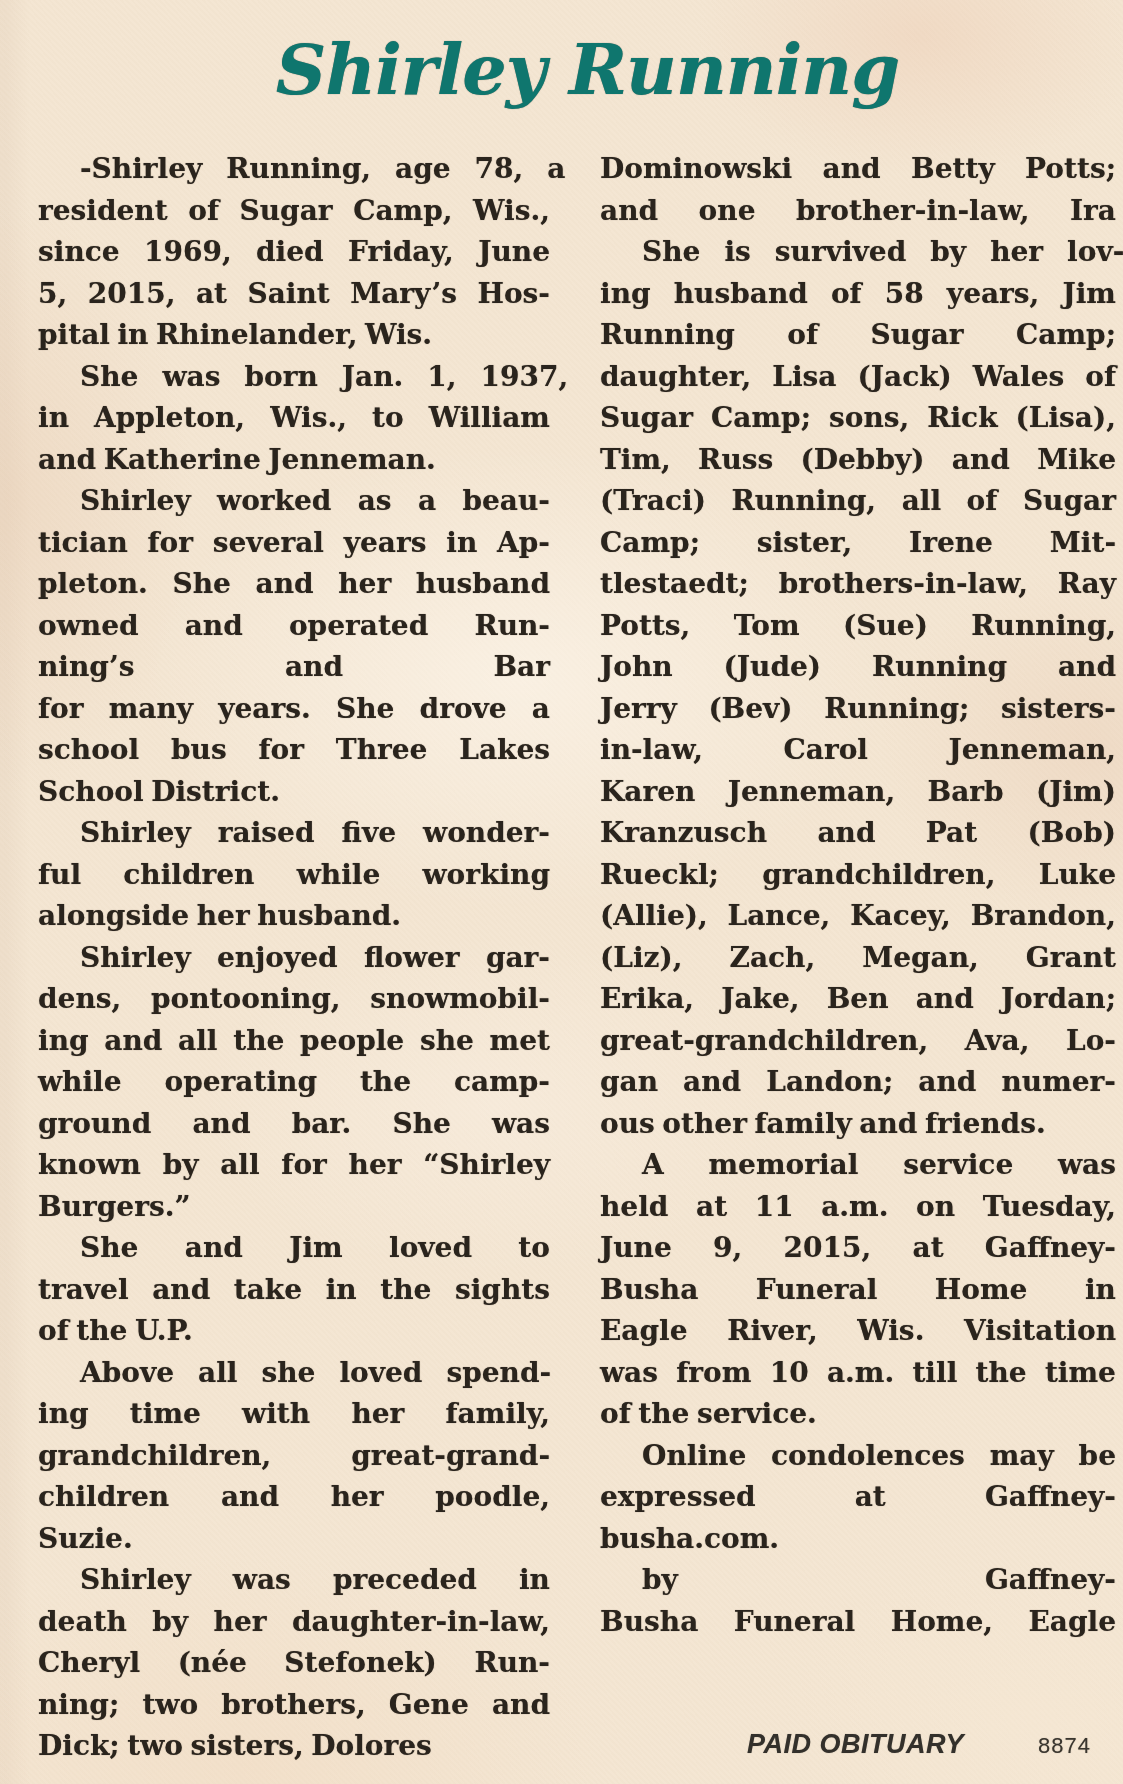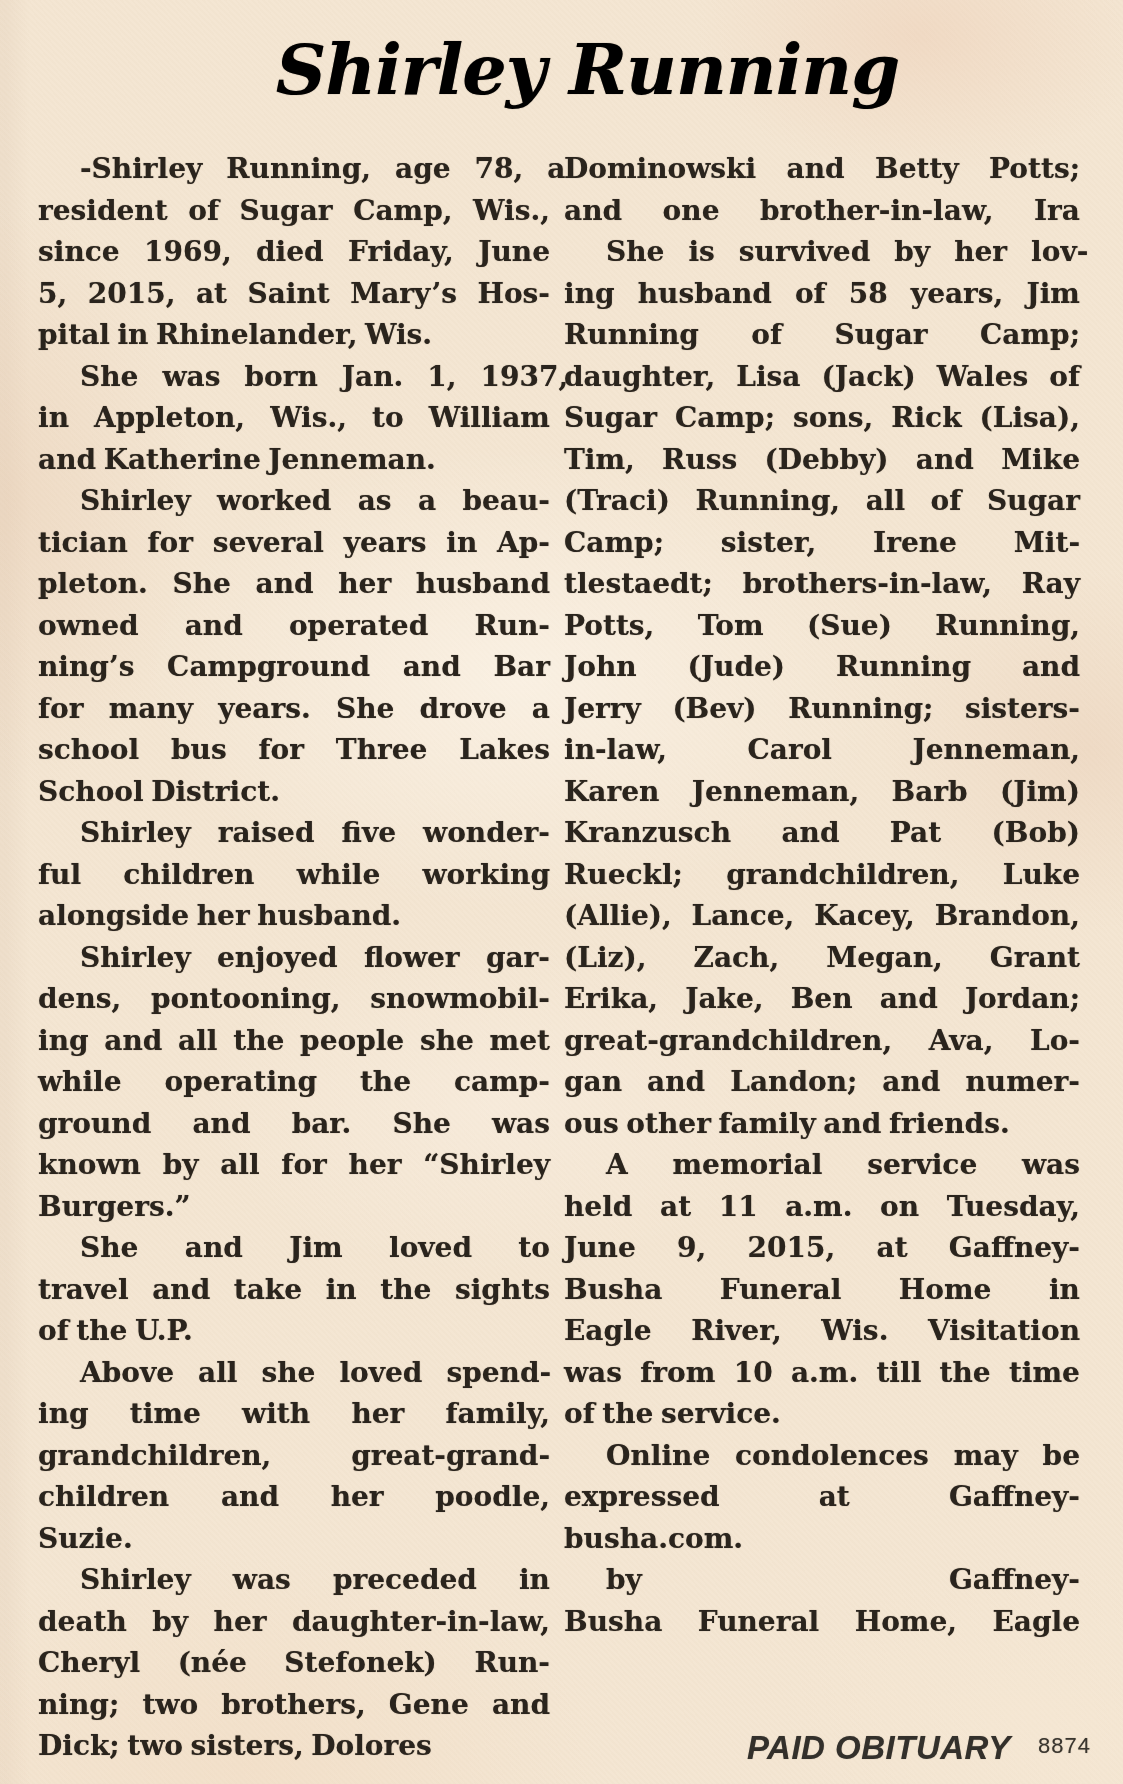--- a/index.html
+++ b/index.html
@@ -15,39 +15,39 @@
       radial-gradient(ellipse 420px 240px at 44% 62%, rgba(250,240,228,.45), transparent 70%),
       radial-gradient(ellipse 500px 300px at 22% 99%, rgba(240,216,190,.42), transparent 70%),
       radial-gradient(ellipse 360px 220px at 92% 96%, rgba(246,232,212,.5), transparent 72%),
       linear-gradient(90deg, rgba(186,158,136,.10) 0 6px, transparent 30px),
       repeating-linear-gradient(47deg, rgba(120,90,70,.016) 0 2px, rgba(255,255,255,.018) 2px 4px);
   }
   .scan{position:absolute;inset:0;}
   .title{
     position:absolute;top:20px;left:0;width:1123px;padding-left:52px;box-sizing:border-box;
     text-align:center;font-family:"DejaVu Serif",serif;font-style:italic;font-weight:700;
-    font-size:70px;line-height:100px;color:#000000;margin:0;
+    font-size:70px;line-height:100px;color:#0f766e;margin:0;
     text-shadow:0 0 1px rgba(40,30,20,.55);
     letter-spacing:-1px;
   }
   .col{
     position:absolute;top:148px;color:#2a241d;font-weight:700;font-size:28px;
     text-shadow:0 0 1px rgba(50,38,26,.5);
   }
   .col.left{left:38px;width:512px;}
-  .col.right{left:564px;width:516px;}
+  .col.right{left:600px;width:516px;}
   .para{margin:0;}
   .jline{display:flex;justify-content:space-between;height:41.5px;line-height:41.5px;overflow:visible;white-space:pre;}
   .jline.indent{padding-left:42px;gap:24px;}
   .jline.last{justify-content:flex-start;}
   .jline.last span{margin-right:.27em;}
   .footer-paid{
     position:absolute;left:747px;top:1729px;
     font-family:"Liberation Sans",sans-serif;font-style:italic;font-weight:700;
-    font-size:33px;color:#33302b;letter-spacing:.5px;
+    font-size:27px;color:#33302b;letter-spacing:.5px;
     text-shadow:0 0 1px rgba(50,44,36,.4);
   }
   .footer-num{
     position:absolute;left:1038px;top:1733px;
     font-family:"Liberation Sans",sans-serif;font-weight:400;
     font-size:22px;color:#3a362f;letter-spacing:1px;
     text-shadow:0 0 1px rgba(50,44,36,.4);
   }
 </style>
 </head>
@@ -66,21 +66,21 @@
       <div class="para">
         <div class="jline indent"><span>She</span><span>was</span><span>born</span><span>Jan.</span><span>1,</span><span>1937,</span></div>
         <div class="jline"><span>in</span><span>Appleton,</span><span>Wis.,</span><span>to</span><span>William</span></div>
         <div class="jline last"><span>and</span><span>Katherine</span><span>Jenneman.</span></div>
       </div>
       <div class="para">
         <div class="jline indent"><span>Shirley</span><span>worked</span><span>as</span><span>a</span><span>beau-</span></div>
         <div class="jline"><span>tician</span><span>for</span><span>several</span><span>years</span><span>in</span><span>Ap-</span></div>
         <div class="jline"><span>pleton.</span><span>She</span><span>and</span><span>her</span><span>husband</span></div>
         <div class="jline"><span>owned</span><span>and</span><span>operated</span><span>Run-</span></div>
-        <div class="jline"><span>ning’s</span><span>Campground</span><span>and</span><span>Bar</span></div>
+        <div class="jline"><span>ning’s</span><span>and</span><span>Bar</span></div>
         <div class="jline"><span>for</span><span>many</span><span>years.</span><span>She</span><span>drove</span><span>a</span></div>
         <div class="jline"><span>school</span><span>bus</span><span>for</span><span>Three</span><span>Lakes</span></div>
         <div class="jline last"><span>School</span><span>District.</span></div>
       </div>
       <div class="para">
         <div class="jline indent"><span>Shirley</span><span>raised</span><span>five</span><span>wonder-</span></div>
         <div class="jline"><span>ful</span><span>children</span><span>while</span><span>working</span></div>
         <div class="jline last"><span>alongside</span><span>her</span><span>husband.</span></div>
       </div>
       <div class="para">

